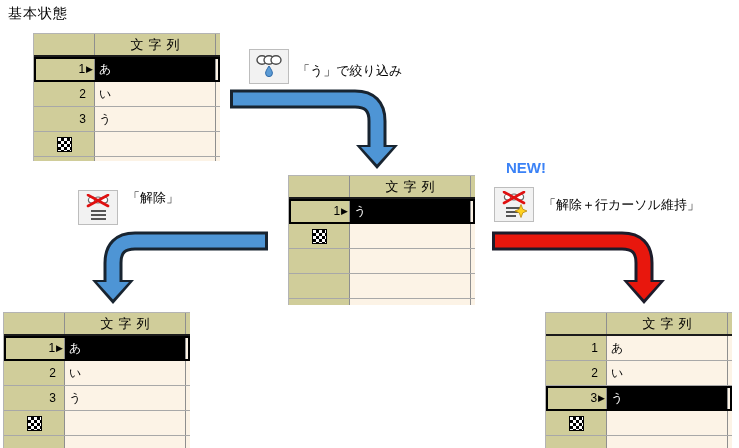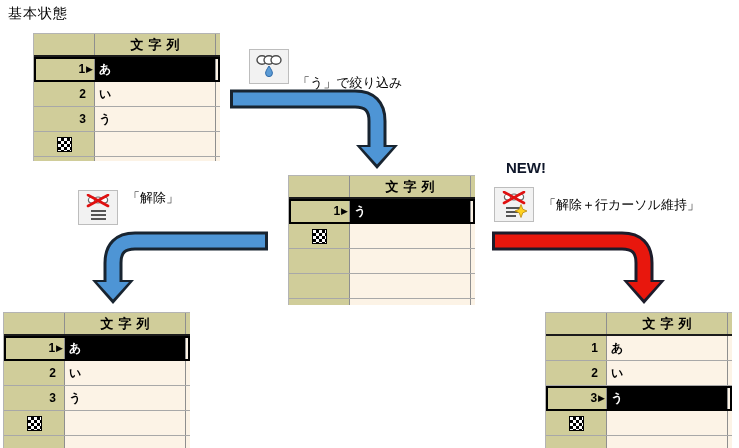--- a/index.html
+++ b/index.html
@@ -3,21 +3,21 @@
 <meta charset="utf-8">
 <style>
   html,body{margin:0;padding:0;background:#fff;}
   .canvas{position:relative;width:739px;height:448px;background:#fff;overflow:hidden;
           font-family:"Liberation Sans","DejaVu Sans",sans-serif;color:#000;}
 
   .page-title{position:absolute;left:8px;top:5px;font-size:14px;letter-spacing:1px;}
 
   
   .grid{position:absolute;width:186px;overflow:hidden;background:#bef264;
-        border-top:1px solid #b4b4b4;border-left:1px solid #b4b4b4;font-weight:bold;}
+        border-top:1px solid #b4b4b4;border-left:1px solid #b4b4b4;}
   .g-header{display:flex;height:23px;box-sizing:border-box;border-bottom:2px solid #1b1b1b;}
   .g-corner{width:61px;box-sizing:border-box;background:#d0cd9a;border-right:1px solid #8f8f8f;}
   .g-colhead{width:121px;box-sizing:border-box;background:#d0cd9a;border-right:1px solid #8f8f8f;
              display:flex;align-items:center;justify-content:center;
              font-size:13px;letter-spacing:5px;padding-left:5px;}
   .g-sliver{width:4px;background:#d0cd9a;}
   .g-row{display:flex;height:25px;box-sizing:border-box;border-bottom:1px solid #a8a8a8;}
   .g-row .g-sliver{background:#fcf3e6;}
   .g-num{width:61px;box-sizing:border-box;background:#d0cd9a;border-right:1px solid #8f8f8f;
          display:flex;align-items:center;justify-content:flex-end;padding-right:8px;font-size:12px;}
@@ -31,21 +31,21 @@
   .new-row-icon{width:13px;height:13px;border:1px solid #000;background-color:#fff;
     background-image:
       linear-gradient(45deg,#000 25%,transparent 25%,transparent 75%,#000 75%),
       linear-gradient(45deg,#000 25%,transparent 25%,transparent 75%,#000 75%);
     background-size:6px 6px;background-position:0 0,3px 3px;}
 
   
   .tool-btn{position:absolute;width:40px;height:35px;background:#f2f2f2;border:1px solid #bdbdbd;
             display:flex;align-items:center;justify-content:center;padding:0;}
   .action-label{position:absolute;font-size:13px;white-space:nowrap;}
-  .new-badge{position:absolute;left:506px;top:159px;font-size:15px;font-weight:bold;color:#0f172a;}
+  .new-badge{position:absolute;left:506px;top:159px;font-size:15px;font-weight:bold;color:#3b82f6;}
 
   .arrows{position:absolute;left:0;top:0;pointer-events:none;}
 </style>
 </head>
 <body>
 
 <div class="canvas">
 
   <div class="page-title">基本状態</div>
 
@@ -228,21 +228,21 @@
   <button class="tool-btn" style="left:249px;top:49px;">
     <svg width="28" height="28" viewBox="0 0 28 28">
       <g fill="#ffffff" stroke="#4a4a4a" stroke-width="1.4">
         <ellipse cx="7" cy="7" rx="5" ry="4.3"></ellipse>
         <ellipse cx="14" cy="7" rx="5" ry="4.3"></ellipse>
         <ellipse cx="21" cy="7" rx="5" ry="4.3"></ellipse>
       </g>
       <path d="M14 13 C11.8 16.4 10.6 18.4 10.6 20.2 a3.4 3.4 0 0 0 6.8 0 C17.4 18.4 16.2 16.4 14 13 Z" fill="#5b9bd5" stroke="#2f6aa8" stroke-width="1"></path>
     </svg>
   </button>
-  <div class="action-label" style="left:297px;top:74px;">「う」で絞り込み</div>
+  <div class="action-label" style="left:297px;top:62px;">「う」で絞り込み</div>
 
   <button class="tool-btn" style="left:78px;top:190px;">
     <svg width="28" height="28" viewBox="0 0 28 28">
       <g fill="#ffffff" stroke="#6a6a6a" stroke-width="1.2">
         <ellipse cx="8" cy="6" rx="3.6" ry="3"></ellipse>
         <ellipse cx="14" cy="6" rx="3.6" ry="3"></ellipse>
         <ellipse cx="20" cy="6" rx="3.6" ry="3"></ellipse>
       </g>
       <g stroke="#e01010" stroke-width="2.6" stroke-linecap="round">
         <line x1="4" y1="1" x2="24" y2="12"></line>

